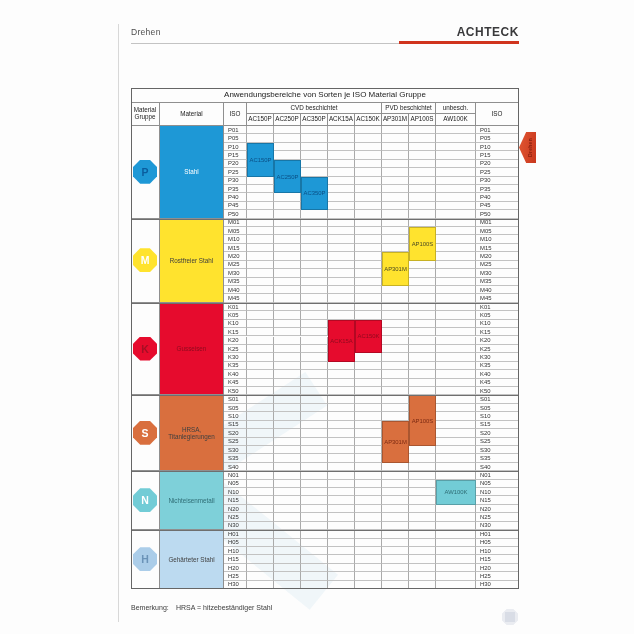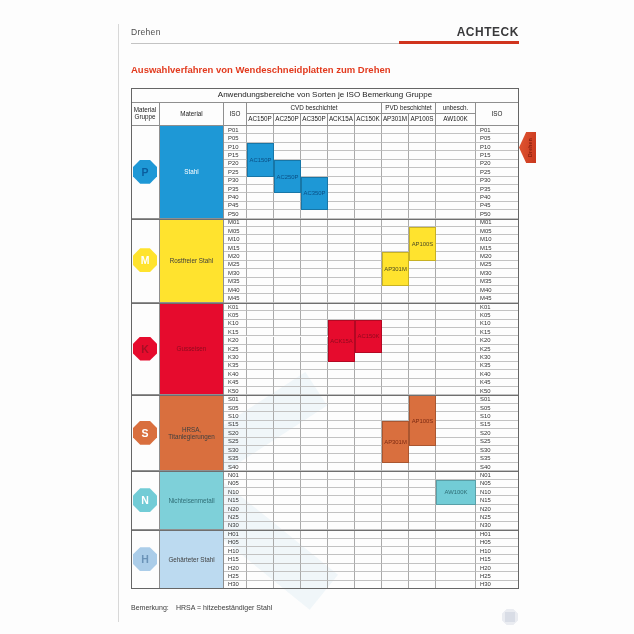--- a/index.html
+++ b/index.html
@@ -57,23 +57,22 @@
 
 <div id="page">
   <div class="abs wm" style="left:160px;top:415px;width:170px;height:40px;transform:rotate(-33deg);"></div>
   <div class="abs wm" style="left:155px;top:510px;width:190px;height:45px;transform:rotate(39deg);"></div>
 
   <div class="abs" id="left-rule"></div>
   <div class="abs" id="section-label">Drehen</div>
   <div class="abs" id="header-rule"></div>
   <div class="abs" id="brand">ACHTECK</div>
   <div class="abs" id="brand-rule"></div>
-  <div class="abs" id="page-title">Auswahlverfahren von Wendeschneidplatten zum Drehen</div>
 
-  <div class="abs hdr ctr" id="t-title">Anwendungsbereiche von Sorten je ISO Bemerkung Gruppe</div>
+  <div class="abs hdr ctr" id="t-title">Anwendungsbereiche von Sorten je ISO Material Gruppe</div>
   <div class="abs hdr ctr" style="left:131px;top:103px;width:29px;height:23px;">Material Gruppe</div>
   <div class="abs hdr ctr" style="left:160px;top:103px;width:64px;height:23px;">Material</div>
   <div class="abs hdr ctr" style="left:224px;top:103px;width:23px;height:23px;">ISO</div>
   <div class="abs hdr ctr" style="left:247px;top:103px;width:135px;height:11px;">CVD beschichtet</div>
   <div class="abs hdr ctr" style="left:382px;top:103px;width:54px;height:11px;">PVD beschichtet</div>
   <div class="abs hdr ctr" style="left:436px;top:103px;width:40px;height:11px;">unbesch.</div>
   <div class="abs hdr ctr" style="left:476px;top:103px;width:43px;height:23px;">ISO</div>
   <div class="abs hdr ctr" style="left:247px;top:114px;width:27px;height:12px;">AC150P</div>
   <div class="abs hdr ctr" style="left:274px;top:114px;width:27px;height:12px;">AC250P</div>
   <div class="abs hdr ctr" style="left:301px;top:114px;width:27px;height:12px;">AC350P</div>

